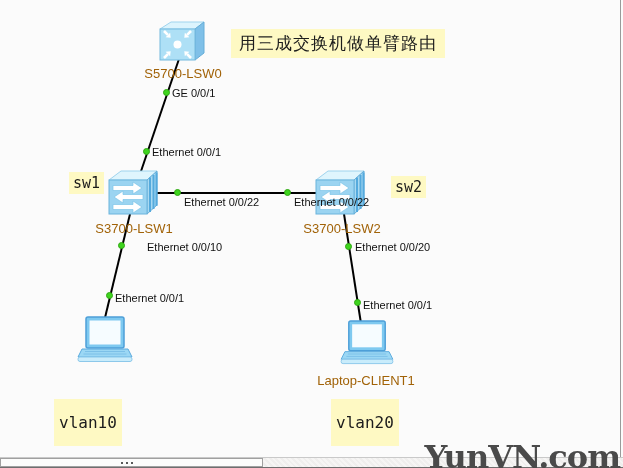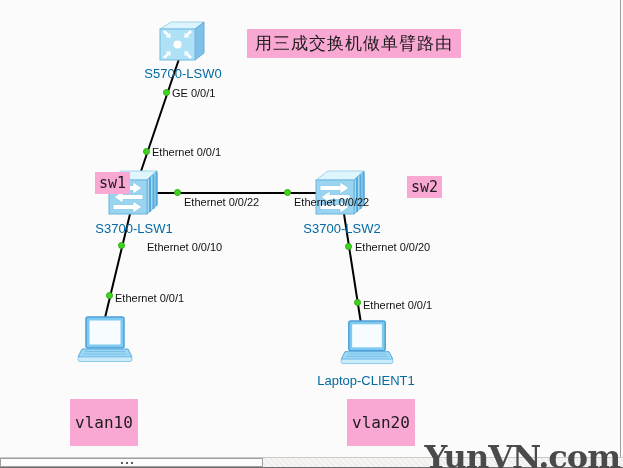--- a/index.html
+++ b/index.html
@@ -11,23 +11,23 @@
   .links-svg { position: absolute; left: 0; top: 0; width: 623px; height: 457px; }
   .links-svg line { stroke: #000; stroke-width: 2; }
 
   .node-icon { position: absolute; }
 
   .port-dot { position: absolute; width: 7px; height: 7px; border-radius: 50%;
               background: #3fd41e; border: 1px solid #2fa812; }
 
   .port-label { position: absolute; font-size: 11px; color: #111; white-space: nowrap; }
 
-  .device-name { position: absolute; font-size: 13px; color: #0369a1; text-align: center; white-space: nowrap; }
+  .device-name { position: absolute; font-size: 13px; color: #a16207; text-align: center; white-space: nowrap; }
 
-  .note { position: absolute; background: #f9a8d4; color: #1c1c1c; white-space: nowrap; margin-left: 16px; }
+  .note { position: absolute; background: #fef9c3; color: #1c1c1c; white-space: nowrap; }
   .note.title-note { font-size: 17px; padding: 3px 8px; letter-spacing: 1px;
                      font-family: "Liberation Sans", sans-serif; }
   .note.tag { font-family: "DejaVu Sans Mono", monospace; font-size: 15px; padding: 2px 4px; }
   .note.tag-big { font-family: "DejaVu Sans Mono", monospace; font-size: 16px; padding: 14px 5px; }
 
   .watermark { position: absolute; right: 3px; top: 438px; z-index: 20;
                font-family: "DejaVu Serif", serif; font-weight: bold; font-size: 32px;
                color: #4a4a4a; letter-spacing: -1px; }
 
   .canvas-right-border { position: absolute; left: 620px; top: 0; width: 1px; height: 457px; background: #9a9a9a; }
@@ -143,21 +143,21 @@
   <div class="port-label" style="left:172px; top:87px;">GE 0/0/1</div>
   <div class="port-label" style="left:152px; top:146px;">Ethernet 0/0/1</div>
   <div class="port-label" style="left:184px; top:196px;">Ethernet 0/0/22</div>
   <div class="port-label" style="left:294px; top:196px;">Ethernet 0/0/22</div>
   <div class="port-label" style="left:127px; top:241px;padding-left:20px;">Ethernet 0/0/10</div>
   <div class="port-label" style="left:115px; top:292px;">Ethernet 0/0/1</div>
   <div class="port-label" style="left:355px; top:241px;">Ethernet 0/0/20</div>
   <div class="port-label" style="left:363px; top:299px;">Ethernet 0/0/1</div>
 
   <div class="note title-note" style="left:231px; top:29px;">用三成交换机做单臂路由</div>
-  <div class="note tag" style="left:79px; top:172px;">sw1</div>
+  <div class="note tag" style="left:69px; top:172px;">sw1</div>
   <div class="note tag" style="left:391px; top:176px;">sw2</div>
   <div class="note tag-big" style="left:54px; top:399px;">vlan10</div>
   <div class="note tag-big" style="left:331px; top:399px;">vlan20</div>
 
   <div class="canvas-right-border"></div>
 </div>
 
 <div class="watermark">YunVN.com</div>
 
 <div class="hscrollbar">

